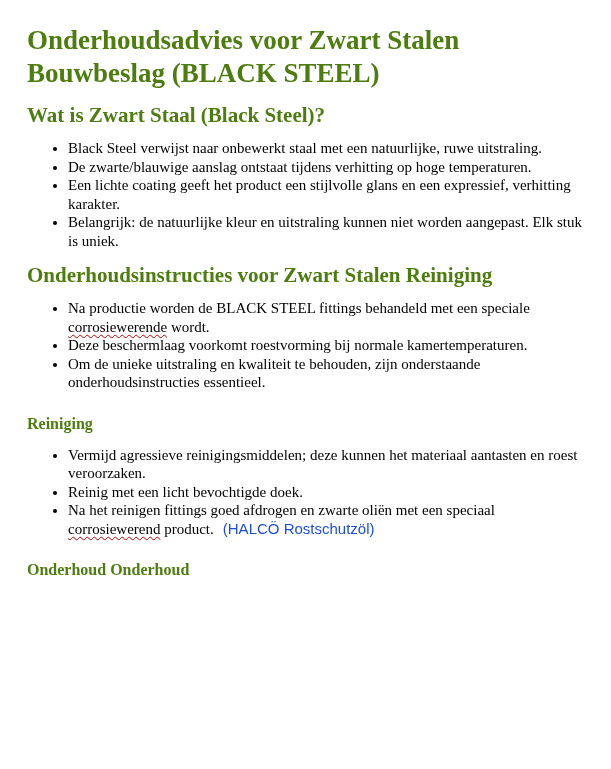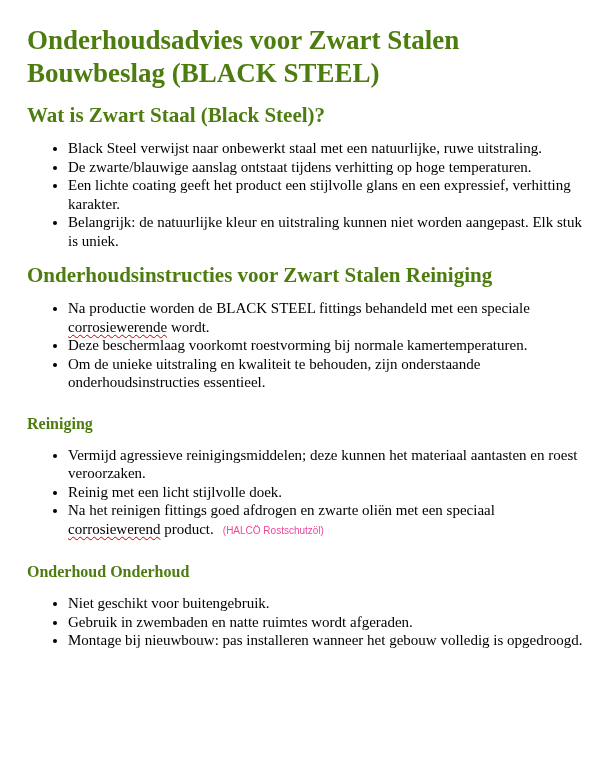--- a/index.html
+++ b/index.html
@@ -31,22 +31,22 @@
   .seg-bold { font-weight: normal; }
   .seg-spell {
     text-decoration: underline;
     text-decoration-style: wavy;
     text-decoration-color: #c00000;
     text-decoration-thickness: 1px;
     text-underline-offset: 2px;
   }
   .seg-note {
     font-family: "Liberation Sans", "DejaVu Sans", sans-serif;
-    font-size: 10px;
-    color: #ec4899;
+    font-size: 15px;
+    color: #1d4ed8;
     margin-left: 9px;
     white-space: nowrap;
   }
 </style>
 </head>
 <body>
 
 <main>
 
   <h1>Onderhoudsadvies voor Zwart Stalen Bouwbeslag (BLACK STEEL)</h1>
@@ -67,30 +67,25 @@
       <li><span class="seg">Na productie worden de BLACK STEEL fittings behandeld met een speciale </span><span class="seg seg-spell">corrosiewerende</span><span class="seg"> wordt.</span></li>
       <li><span class="seg">Deze beschermlaag voorkomt roestvorming bij normale kamertemperaturen.</span></li>
       <li><span class="seg">Om de unieke uitstraling en kwaliteit te behouden, zijn onderstaande onderhoudsinstructies essentieel.</span></li>
     </ul>
   </section>
 
   <section>
     <h3>Reiniging</h3>
     <ul>
       <li><span class="seg seg-bold">Vermijd agressieve reinigingsmiddelen</span><span class="seg">; deze kunnen het materiaal aantasten en roest veroorzaken.</span></li>
-      <li><span class="seg">Reinig met een licht stijlvolle doek.</span></li>
+      <li><span class="seg">Reinig met een licht bevochtigde doek.</span></li>
       <li><span class="seg">Na het reinigen fittings goed afdrogen en zwarte oliën met een </span><span class="seg seg-bold">speciaal </span><span class="seg seg-bold seg-spell">corrosiewerend</span><span class="seg seg-bold"> product</span><span class="seg">.</span><span class="seg seg-note">(HALCÖ Rostschutzöl)</span></li>
     </ul>
   </section>
 
   <section>
     <h3>Onderhoud Onderhoud</h3>
   </section>
 
   <section>
-    <ul>
-      <li><span class="seg seg-bold">Niet geschikt voor buitengebruik.</span></li>
-      <li><span class="seg seg-bold">Gebruik in zwembaden en natte ruimtes wordt afgeraden.</span></li>
-      <li><span class="seg seg-bold">Montage bij nieuwbouw:</span><span class="seg"> pas installeren wanneer het gebouw volledig is opgedroogd.</span></li>
-    </ul>
   </section>
 
 </main>
 
 </body></html>

